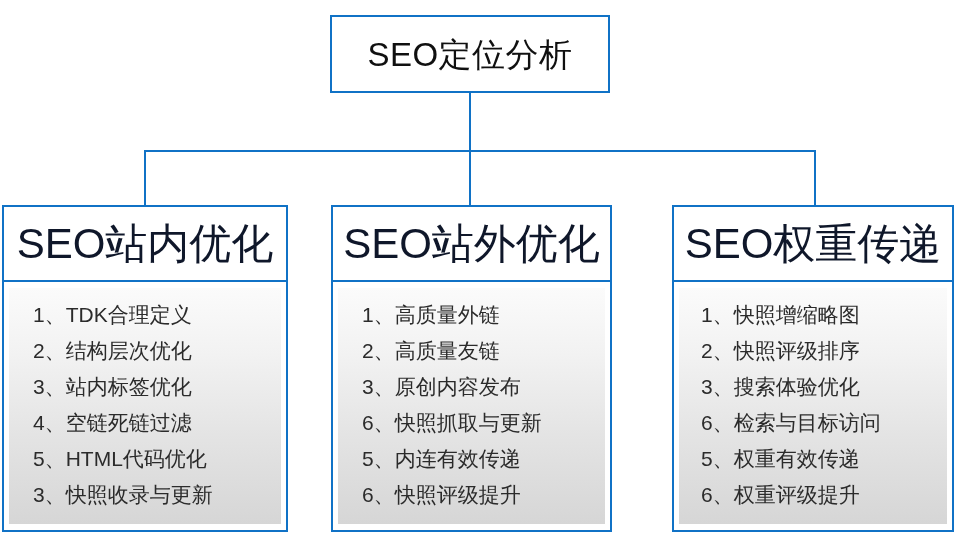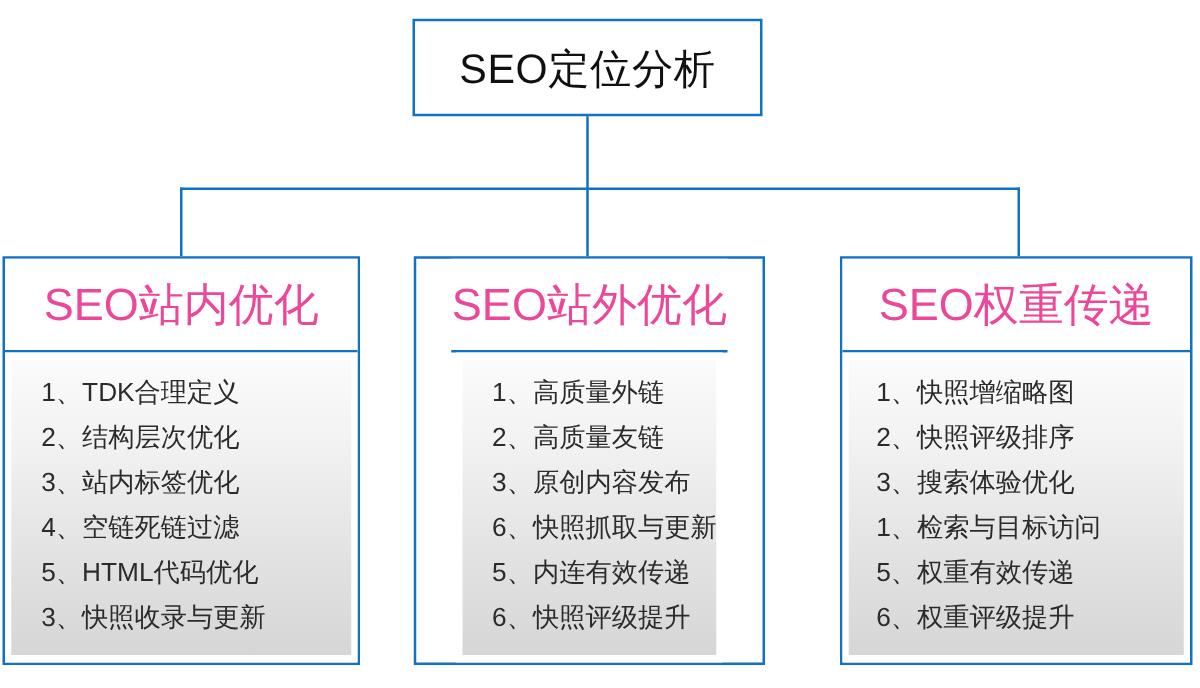--- a/index.html
+++ b/index.html
@@ -83,35 +83,35 @@
     position: absolute;
     top: 205px;
     height: 327px;
     box-sizing: border-box;
     border: 2px solid #1072c6;
     background: #ffffff;
     display: flex;
     flex-direction: column;
   }
   #col-0 { left: 2px;   width: 286px; }
-  #col-1 { left: 331px; width: 281px; align-items: center; }
+  #col-1 { left: 331px; width: 281px; }
   #col-2 { left: 672px; width: 282px; }
 
   .card-header {
     height: 73px;
     flex: 0 0 73px;
     background: #ffffff;
     border-bottom: 2px solid #1072c6;
     display: flex;
     align-items: center;
     justify-content: center;
   }
   .card-header-label {
-    font-size: 36px;
-    color: #ec4899;
+    font-size: 42px;
+    color: #0f172a;
     line-height: 1;
     white-space: nowrap;
   }
 
   .card-body {
     flex: 1 1 auto;
     background: #ffffff;
     padding: 6px 5px 6px 5px;
     box-sizing: border-box;
   }
@@ -197,21 +197,21 @@
   <div class="column-card" id="col-2">
     <div class="card-header">
       <span class="card-header-label">SEO权重传递</span>
     </div>
     <div class="card-body">
       <div class="card-body-inner">
         <ul class="item-list">
           <li class="item-row">1、快照增缩略图</li>
           <li class="item-row">2、快照评级排序</li>
           <li class="item-row">3、搜索体验优化</li>
-          <li class="item-row">1、检索与目标访问</li>
+          <li class="item-row">6、检索与目标访问</li>
           <li class="item-row">5、权重有效传递</li>
           <li class="item-row">6、权重评级提升</li>
         </ul>
       </div>
     </div>
   </div>
 
 </div>
 
 </body></html>

